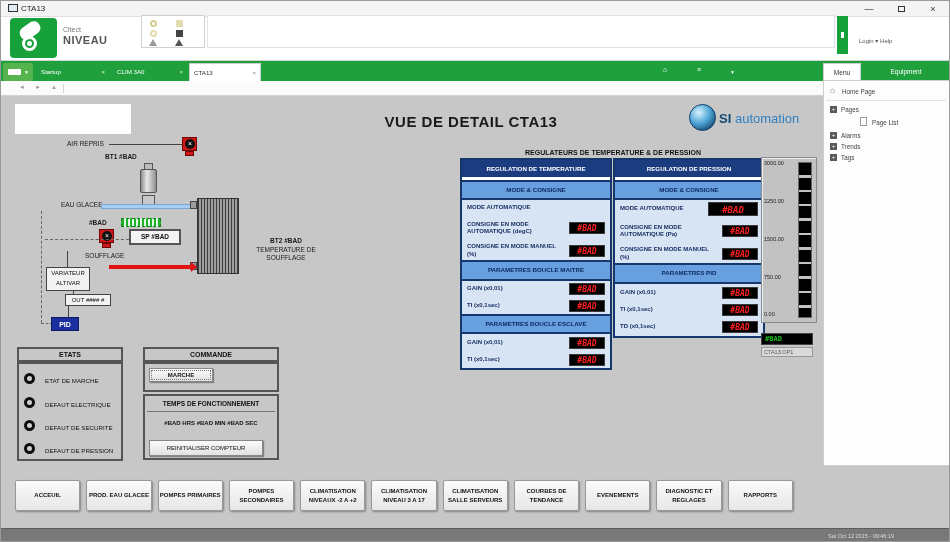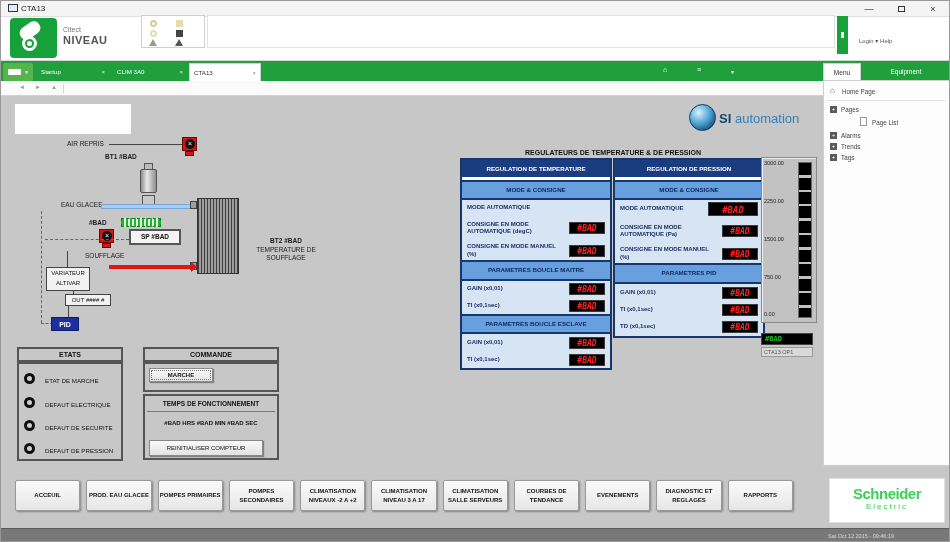--- a/index.html
+++ b/index.html
@@ -188,26 +188,23 @@
     <span class="side-row" style="left:17px;top:25px;">Pages</span>
     <span class="page-ico" style="left:36px;top:36px;"></span>
     <span class="side-row" style="left:48px;top:38px;">Page List</span>
     <span class="plusbox" style="left:6px;top:51px;">+</span>
     <span class="side-row" style="left:17px;top:51px;">Alarms</span>
     <span class="plusbox" style="left:6px;top:62px;">+</span>
     <span class="side-row" style="left:17px;top:62px;">Trends</span>
     <span class="plusbox" style="left:6px;top:73px;">+</span>
     <span class="side-row" style="left:17px;top:73px;">Tags</span>
   </div>
-  <div class="abs schn-box">
-    <div class="schn-name">Schneider</div>
-    <div class="schn-sub">Electric</div>
-  </div>
 
   <div class="abs blankbox"></div>
+  <div class="abs page-title">VUE DE DETAIL CTA13</div>
   <div class="abs si-logo-circle"></div>
   <div class="abs si-text"><b>SI</b> <span>automation</span></div>
 
   <div class="abs lbl" style="left:66px;top:139px;">AIR REPRIS</div>
   <div class="abs line" style="left:108px;top:143px;width:74px;height:1px;"></div>
   <div class="abs fan" style="left:181px;top:136px;">
       <div class="c">×</div>
     </div>
   <div class="abs fanbase" style="left:184px;top:150px;"></div>
   <div class="abs lbl" style="left:104px;top:152px;font-weight:bold;">BT1   #BAD</div>

